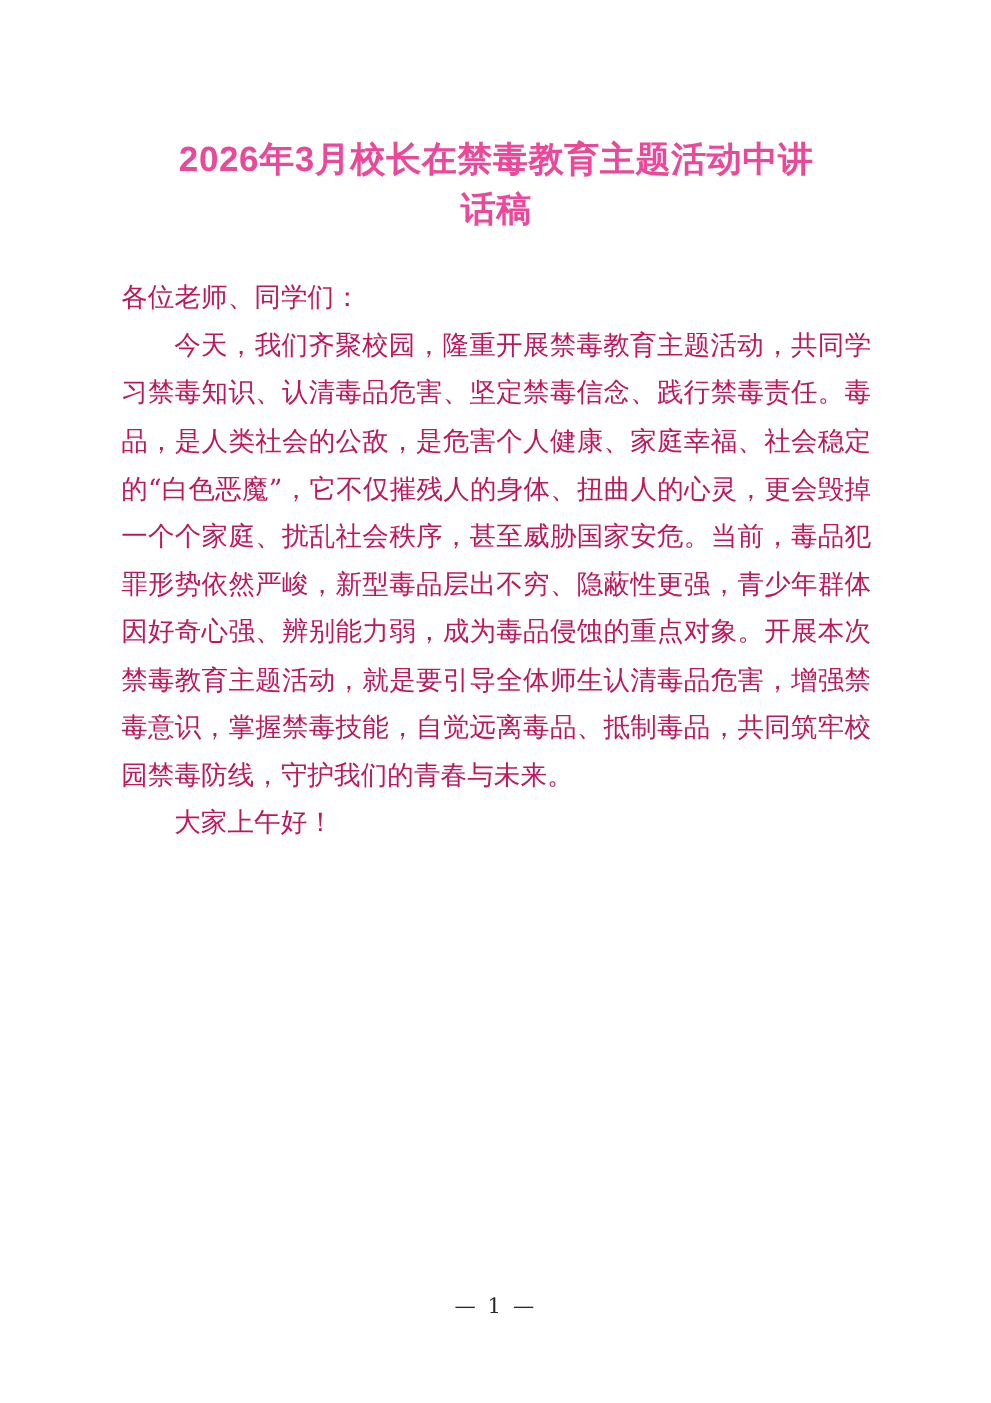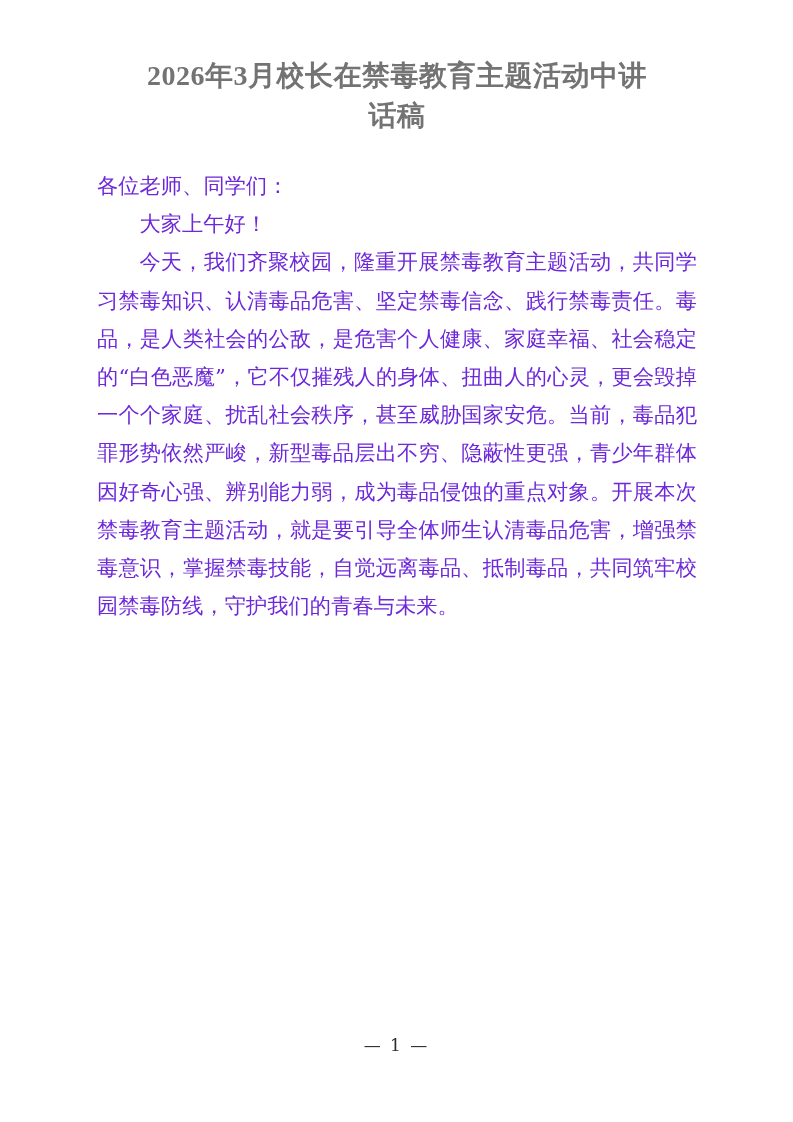--- a/index.html
+++ b/index.html
@@ -22,41 +22,41 @@
     box-sizing: border-box;
   }
   .content {
     position: absolute;
     left: 97px;
     top: 0;
     width: 600px;
   }
   .doc-title {
     margin: 0;
-    padding-top: 56px;
+    padding-top: 108px;
     text-align: center;
-    font-family: Liberation Serif, serif;
+    font-family: Liberation Sans, sans-serif;
     font-weight: bold;
     font-size: 28px;
     line-height: 40px;
     letter-spacing: 0.5px;
-    color: #737373;
+    color: #ec4899;
   }
   .body-block {
     margin-top: 31px;
   }
   p.para {
     margin: 0;
     font-family: "DejaVu Serif", "Liberation Serif", serif;
     font-size: 21.2px;
     line-height: 38.2px;
     text-align: justify;
     text-justify: inter-ideograph;
     text-indent: 0;
-    color: #6d28d9;
+    color: #be185d;
     letter-spacing: 0.1px;
     word-break: break-all;
   }
   p.para.indent {
     text-indent: 2em;
   }
   p.para.last-line-loose {
     text-align-last: left;
   }
   .page-footer {
@@ -81,23 +81,23 @@
 
     <h1 class="doc-title">
       <span>2026年3月校长在禁毒教育主题活动中讲</span><br>
       <span>话稿</span>
     </h1>
 
     <div class="body-block">
 
       <p class="para">各位老师、同学们：</p>
 
+      <p class="para indent last-line-loose">今天，我们齐聚校园，隆重开展禁毒教育主题活动，共同学习禁毒知识、认清毒品危害、坚定禁毒信念、践行禁毒责任。毒品，是人类社会的公敌，是危害个人健康、家庭幸福、社会稳定的“白色恶魔”，它不仅摧残人的身体、扭曲人的心灵，更会毁掉一个个家庭、扰乱社会秩序，甚至威胁国家安危。当前，毒品犯罪形势依然严峻，新型毒品层出不穷、隐蔽性更强，青少年群体因好奇心强、辨别能力弱，成为毒品侵蚀的重点对象。开展本次禁毒教育主题活动，就是要引导全体师生认清毒品危害，增强禁毒意识，掌握禁毒技能，自觉远离毒品、抵制毒品，共同筑牢校园禁毒防线，守护我们的青春与未来。</p>
+
       <p class="para indent last-line-loose">大家上午好！</p>
-
-      <p class="para indent last-line-loose">今天，我们齐聚校园，隆重开展禁毒教育主题活动，共同学习禁毒知识、认清毒品危害、坚定禁毒信念、践行禁毒责任。毒品，是人类社会的公敌，是危害个人健康、家庭幸福、社会稳定的“白色恶魔”，它不仅摧残人的身体、扭曲人的心灵，更会毁掉一个个家庭、扰乱社会秩序，甚至威胁国家安危。当前，毒品犯罪形势依然严峻，新型毒品层出不穷、隐蔽性更强，青少年群体因好奇心强、辨别能力弱，成为毒品侵蚀的重点对象。开展本次禁毒教育主题活动，就是要引导全体师生认清毒品危害，增强禁毒意识，掌握禁毒技能，自觉远离毒品、抵制毒品，共同筑牢校园禁毒防线，守护我们的青春与未来。</p>
 
 
     </div>
 
   </div>
 
   <div class="page-footer">
     <span>— 1 —</span>
   </div>
 

